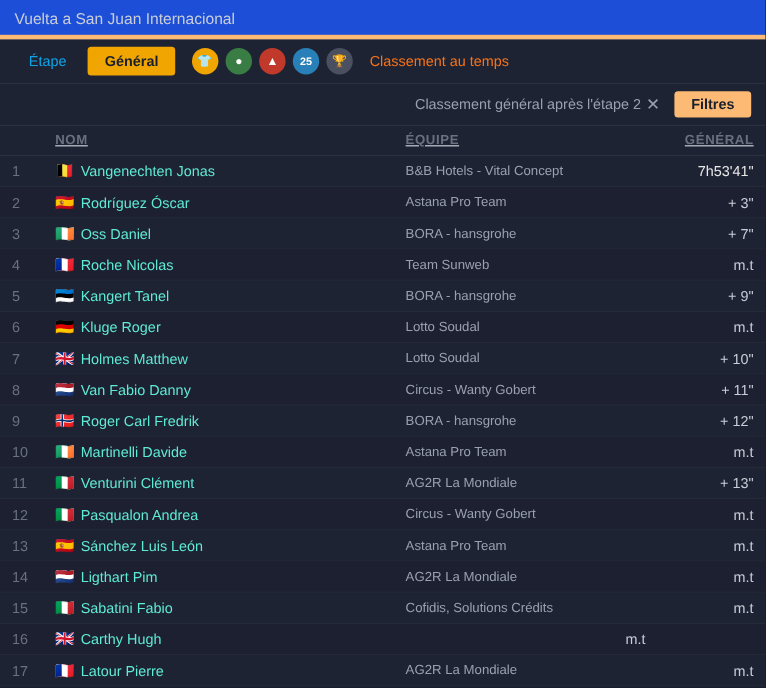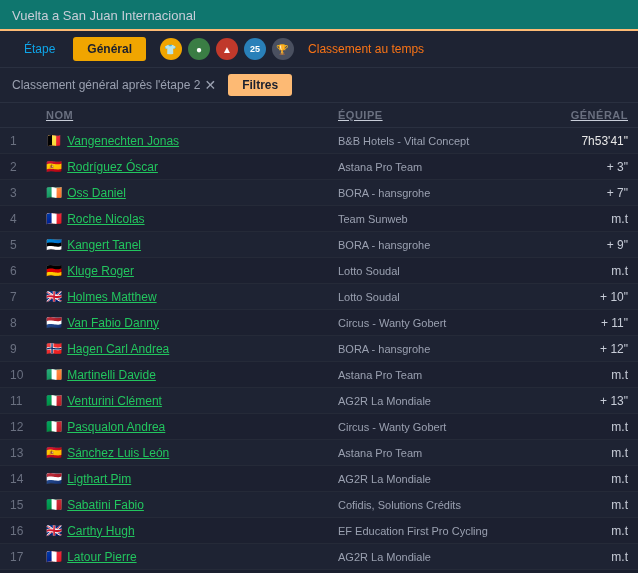--- a/index.html
+++ b/index.html
@@ -5,25 +5,25 @@
     * { margin: 0; padding: 0; box-sizing: border-box; }
     body {
       background: #1a1f2e;
       color: #c8cdd8;
       font-family: Arial, sans-serif;
       font-size: 12px;
       width: 638px;
       min-height: 573px;
     }
     .title-bar {
-      background: #0f766e;
+      background: #1d4ed8;
       padding: 8px 12px 6px;
       font-size: 13px;
       color: #c8cdd8;
-      border-bottom: 2px solid #fdba74;
+      border-bottom: 4px solid #fdba74;
     }
     .tab-bar {
       background: #1e2333;
       padding: 6px 10px;
       display: flex;
       align-items: center;
       gap: 4px;
       border-bottom: 1px solid #2a3040;
     }
     .tab {
@@ -58,21 +58,21 @@
     .classement-label {
       margin-left: 8px;
       font-size: 12px;
       color: #f97316;
     }
     .subtitle-bar {
       background: #1e2333;
       padding: 6px 12px;
       display: flex;
       align-items: center;
-      justify-content: flex-start;
+      justify-content: flex-end;
       border-bottom: 1px solid #2a3040;
     }
     .subtitle-text {
       font-size: 12px;
       color: #9aa0b0;
     }
     .subtitle-right {
       display: flex;
       align-items: center;
       gap: 8px;
@@ -123,23 +123,22 @@
     }
     .rider-cell {
       display: flex;
       align-items: center;
       gap: 5px;
     }
     .flag {
       font-size: 13px;
     }
     .rider-name {
-      color: #22c55e;
-      font-size: 12px;
-      text-decoration: underline;
+      color: #5eead4;
+      font-size: 12px;
     }
     .team-name {
       color: #9aa0b0;
       font-size: 11px;
     }
     .general-time {
       text-align: right;
       color: #c8cdd8;
       font-size: 12px;
     }
@@ -252,21 +251,21 @@
       <span class="flag">🇳🇱</span>
       <span class="rider-name">Van Fabio Danny</span>
     </div>
     <div class="team-name">Circus - Wanty Gobert</div>
     <div class="general-time">+ 11"</div>
   </div>
       <div class="table-row">
     <div class="row-num">9</div>
     <div class="rider-cell">
       <span class="flag">🇳🇴</span>
-      <span class="rider-name">Hagen Carl Andrea</span>
+      <span class="rider-name">Roger Carl Fredrik</span>
     </div>
     <div class="team-name">BORA - hansgrohe</div>
     <div class="general-time">+ 12"</div>
   </div>
       <div class="table-row alt">
     <div class="row-num">10</div>
     <div class="rider-cell">
       <span class="flag">🇮🇪</span>
       <span class="rider-name">Martinelli Davide</span>
     </div>
@@ -317,21 +316,20 @@
     </div>
     <div class="team-name">Cofidis, Solutions Crédits</div>
     <div class="general-time">m.t</div>
   </div>
       <div class="table-row alt">
     <div class="row-num">16</div>
     <div class="rider-cell">
       <span class="flag">🇬🇧</span>
       <span class="rider-name">Carthy Hugh</span>
     </div>
-    <div class="team-name">EF Education First Pro Cycling</div>
     <div class="general-time">m.t</div>
   </div>
       <div class="table-row">
     <div class="row-num">17</div>
     <div class="rider-cell">
       <span class="flag">🇫🇷</span>
       <span class="rider-name">Latour Pierre</span>
     </div>
     <div class="team-name">AG2R La Mondiale</div>
     <div class="general-time">m.t</div>

